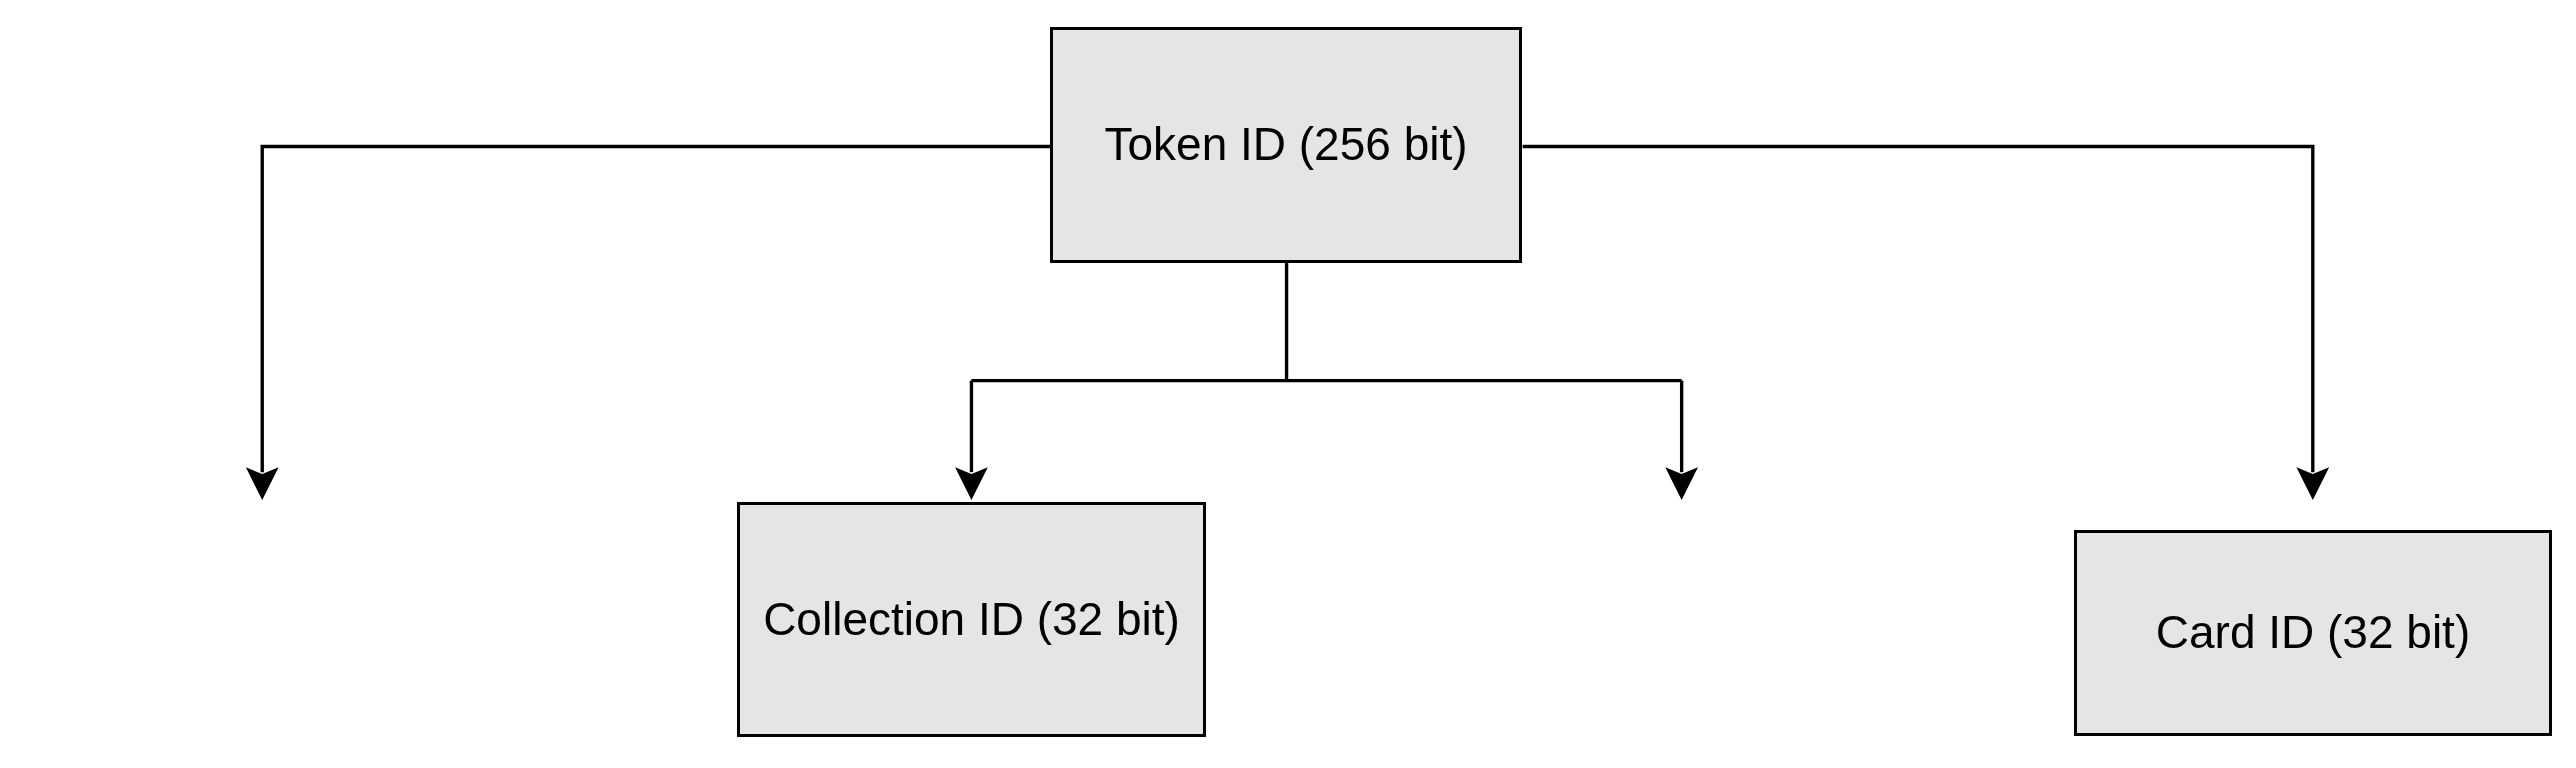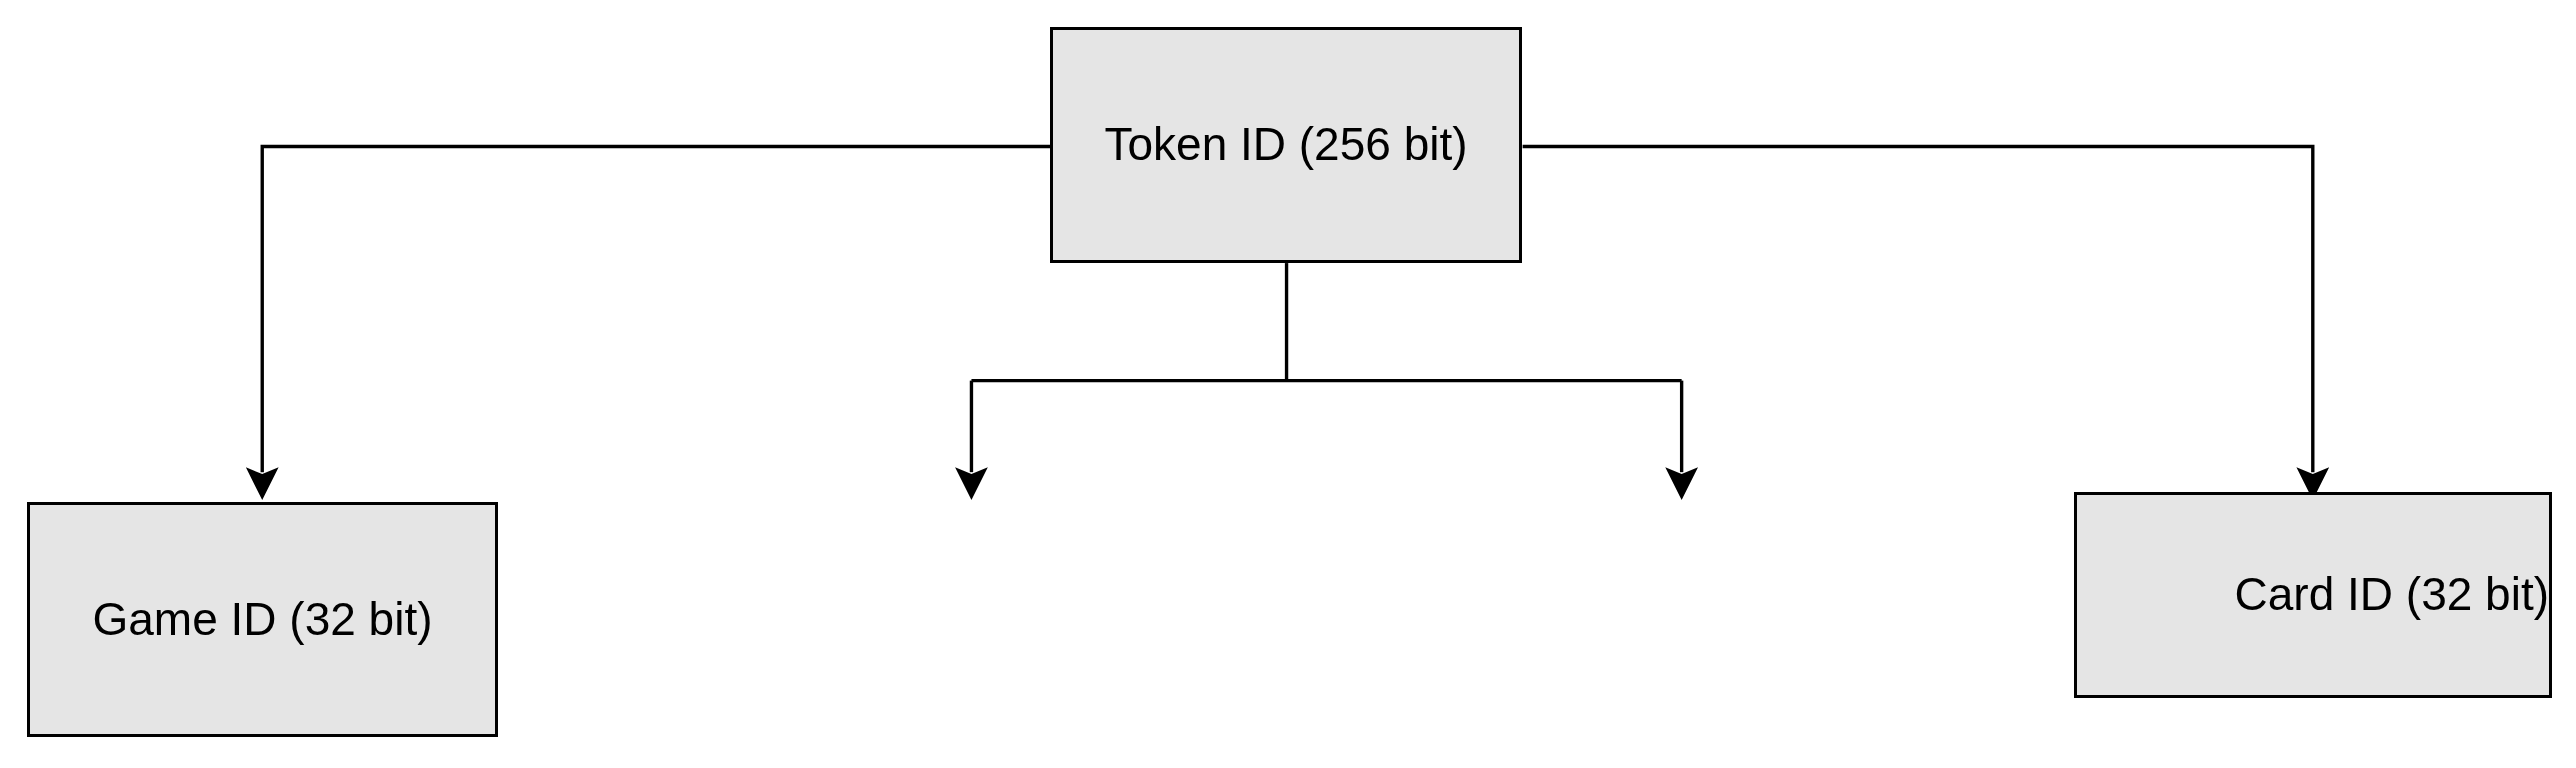--- a/index.html
+++ b/index.html
@@ -35,21 +35,21 @@
     justify-content: center;
     font-size: 46px;
     color: #000000;
     white-space: nowrap;
     line-height: 1.2;
   }
   .node-root  { left: 1050px; top: 27px;  width: 472px; height: 236px; }
   .node-c0    { left: 27px;   top: 502px; width: 471px; height: 235px; }
   .node-c1    { left: 737px;  top: 502px; width: 469px; height: 235px; }
   .node-c2    { left: 1407px; top: 502px; width: 549px; height: 235px; }
-  .node-c3    { left: 2074px; top: 492px; width: 478px; height: 206px; justify-content: flex-end; }
+  .node-c3    { left: 2074px; top: 530px; width: 478px; height: 206px; }
   .edge {
     fill: none;
     stroke: #000000;
     stroke-width: 3.5px;
   }
   .arrowhead {
     fill: #000000;
     stroke: none;
   }
 </style>
@@ -74,24 +74,24 @@
     <path class="arrowhead" d="M 991 485 L 1008 519 L 1025 485 L 1008 492 Z"></path>
 
     <path class="edge" d="M 1745 395 V 490"></path>
     <path class="arrowhead" d="M 1728 485 L 1745 519 L 1762 485 L 1745 492 Z"></path>
   </svg>
 
   <div class="node node-root">
     <span>Token ID (256 bit)</span>
   </div>
 
-  <div class="node node-c0">
-    <span>Game ID (32 bit)</span>
+
+  <div class="node node-c1">
+    <span>Collection ID (32 bit)</span>
   </div>
-
 
 
   <div class="node node-c3">
     <span>Card ID (32 bit)</span>
   </div>
 
 </div>
 
 
 </body></html>

